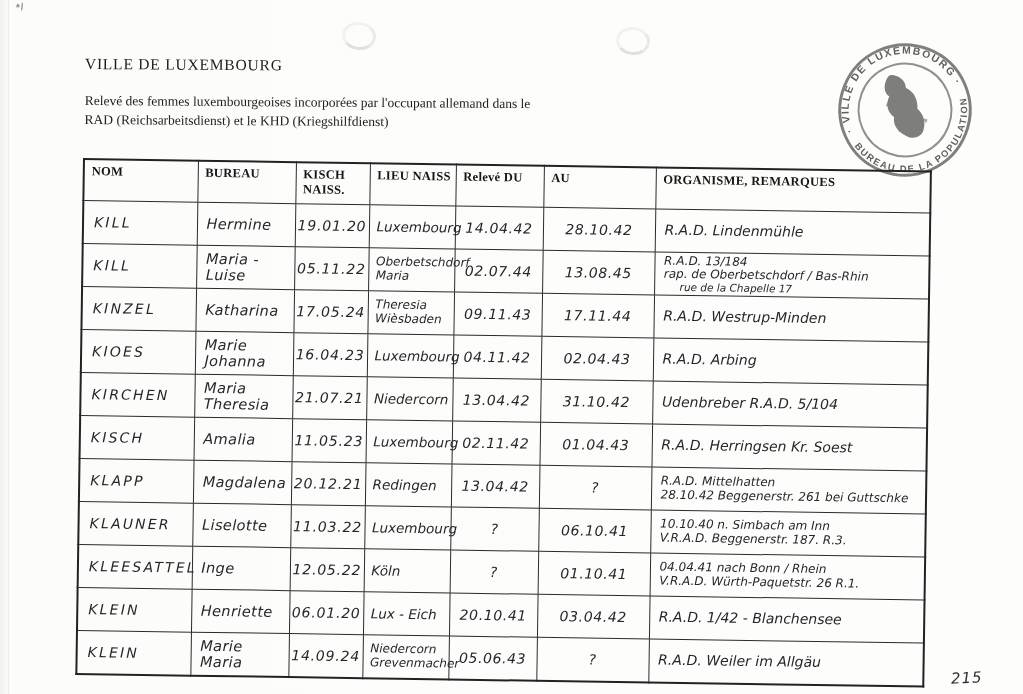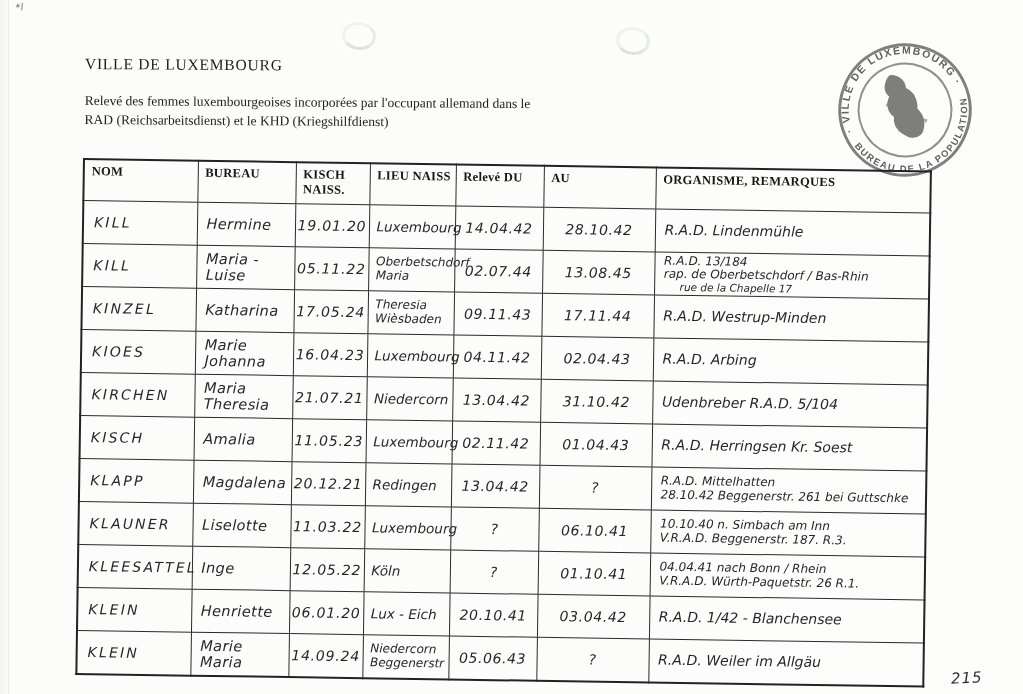--- a/index.html
+++ b/index.html
@@ -303,21 +303,21 @@
             <td class="col6">
               <div class="cell-line">R.A.D. 1/42  - Blanchensee</div>
             </td>
           </tr>
           <tr>
             <td class="col0">KLEIN</td>
             <td class="col1">Marie Maria</td>
             <td class="col2">14.09.24</td>
             <td class="col3 multi">
               <div class="cell-line">Niedercorn</div>
-              <div class="cell-line">Beggenerstr</div>
+              <div class="cell-line">Grevenmacher</div>
             </td>
             <td class="col4">05.06.43</td>
             <td class="col5">?</td>
             <td class="col6">
               <div class="cell-line">R.A.D.  Weiler im Allgäu</div>
             </td>
           </tr>
         </tbody>
     </table>
   </div>

